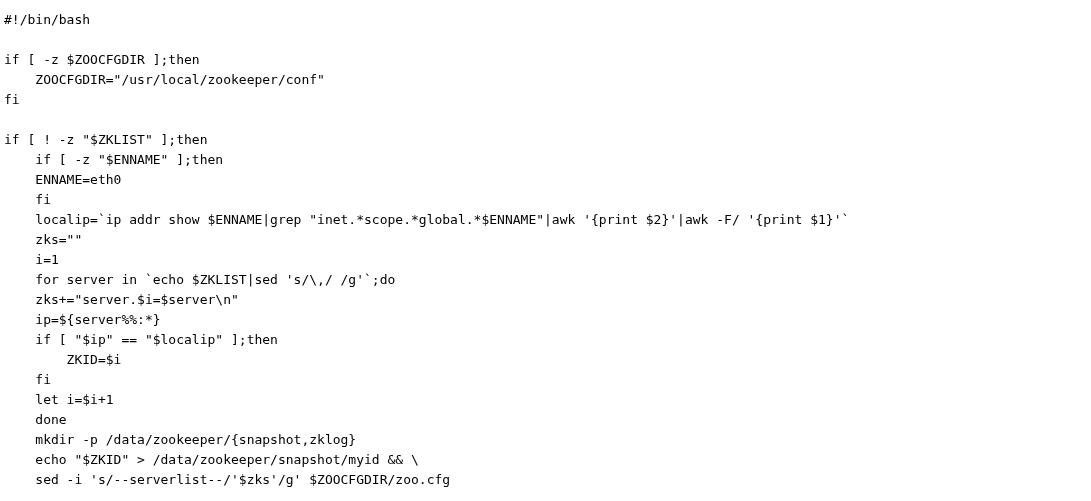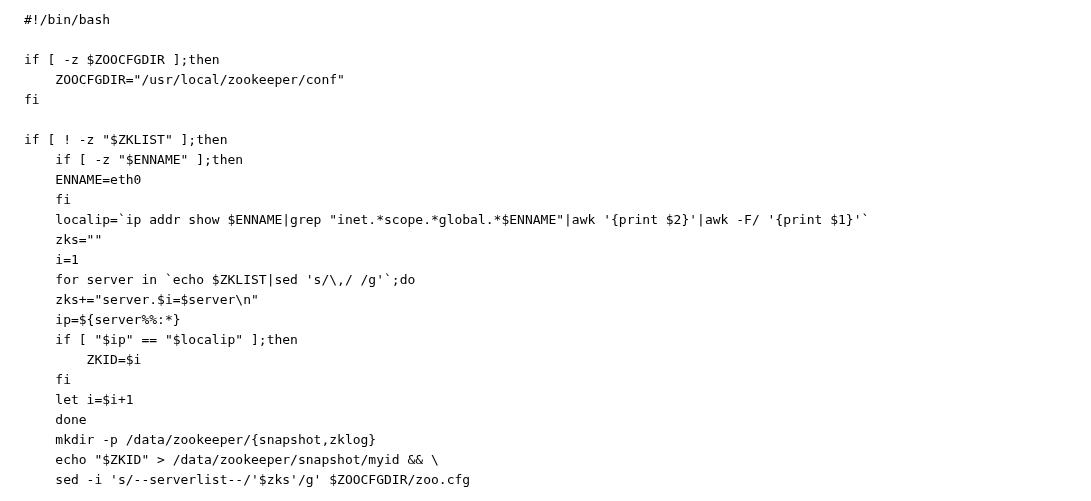--- a/index.html
+++ b/index.html
@@ -5,21 +5,21 @@
   html, body {
     margin: 0;
     padding: 0;
     background: #ffffff;
     width: 1091px;
     height: 501px;
     overflow: hidden;
   }
   pre.code {
     margin: 0;
-    padding: 10px 24px;
+    padding: 10px 4px;
     font-family: Menlo, Consolas, "DejaVu Sans Mono", "Courier New", monospace;
     font-size: 13px;
     line-height: 20px;
     color: #000000;
     white-space: pre;
   }
 </style>
 </head>
 <body>
 

